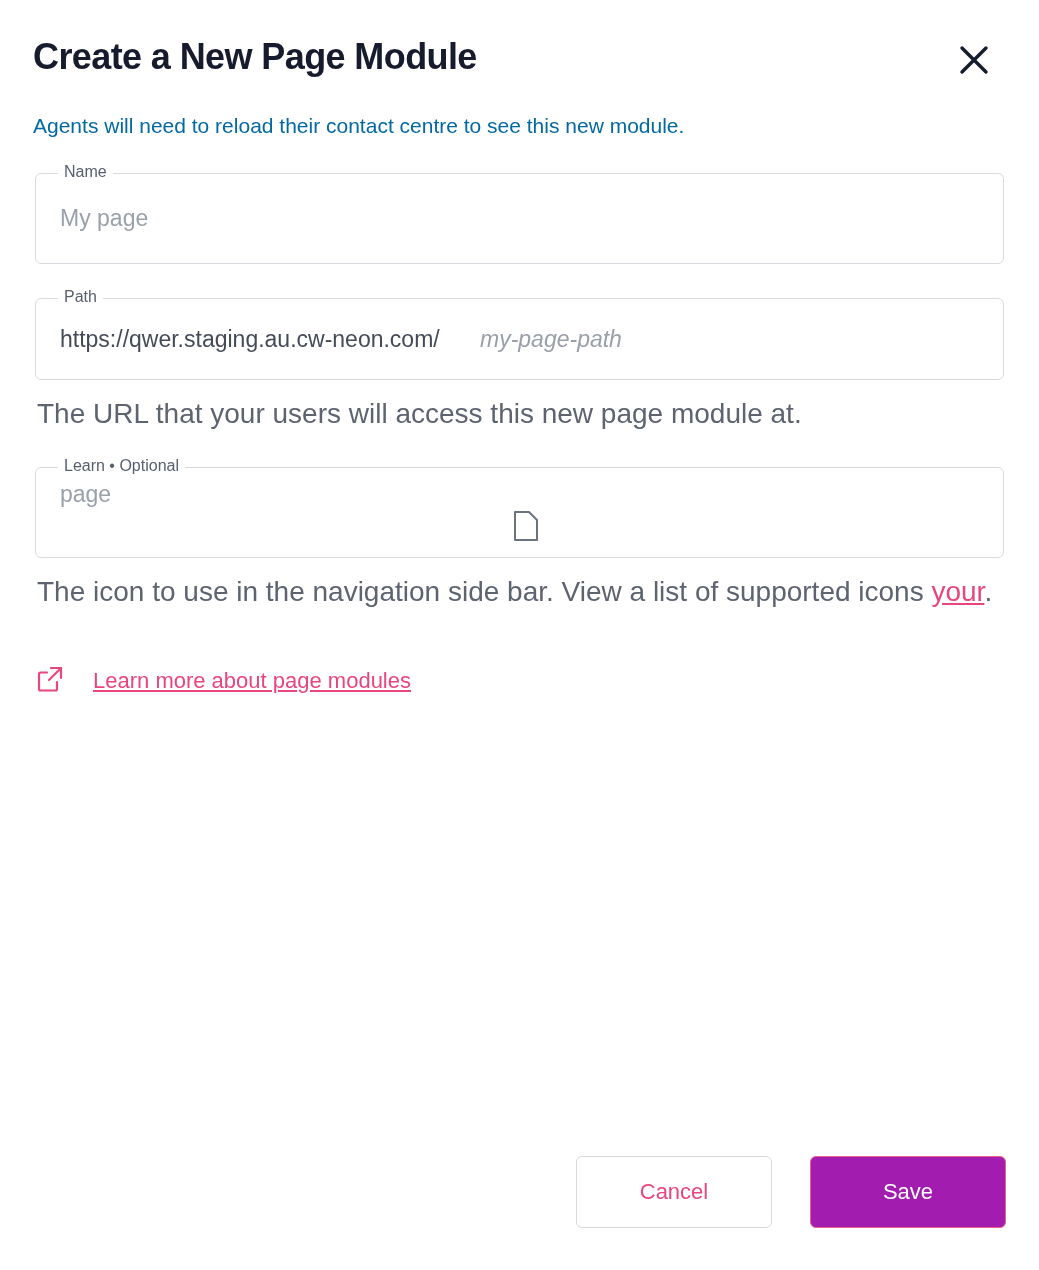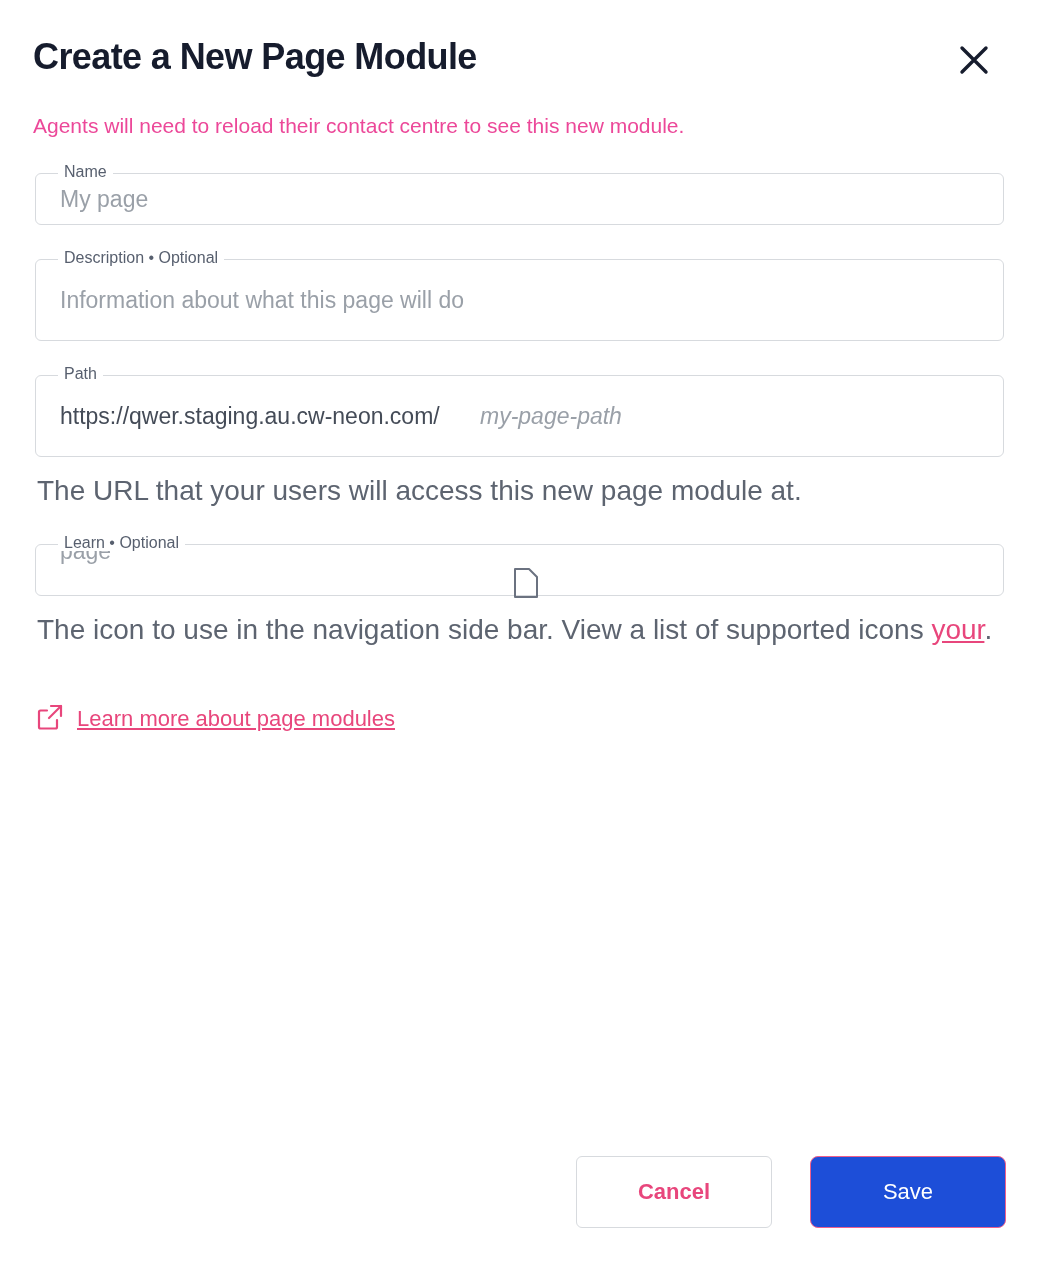--- a/index.html
+++ b/index.html
@@ -47,36 +47,36 @@
     justify-content: center;
     cursor: pointer;
     background: none;
     border: none;
     padding: 0;
   }
   .close-btn svg { display: block; }
 
   .subtitle {
     font-size: 21px;
-    color: #ec4899;
+    color: #0369a1;
     margin: 30px 0 0 0;
     line-height: 1.3;
   }
 
   
   .field-block {
     margin-top: 34px;
     padding: 0 2px;
   }
 
   .outlined {
     position: relative;
     border: 1px solid #d7dade;
     border-radius: 6px;
-    height: 52px;
+    height: 91px;
     display: flex;
     align-items: center;
     padding: 0 24px;
     background: #fff;
   }
   .outlined.tall { height: 82px; }
 
   .legend {
     position: absolute;
     top: -10px;
@@ -146,21 +146,21 @@
 
   .link-pink {
     color: #e8467c;
     text-decoration: underline;
   }
 
   
   .learn-more {
     display: flex;
     align-items: center;
-    gap: 14px;
+    gap: 30px;
     margin: 56px 0 0 4px;
     text-decoration: none;
     cursor: pointer;
   }
   .learn-more .label {
     font-size: 22px;
     color: #e8467c;
     text-decoration: underline;
   }
 
@@ -179,27 +179,25 @@
     border-radius: 6px;
     height: 72px;
     min-width: 196px;
     cursor: pointer;
     border: 1px solid transparent;
   }
   .btn-cancel {
     background: #fff;
     border-color: #d7dade;
     color: #e8467c;
-    font-weight: bold;
   }
   .btn-save {
-    background: #1d4ed8;
+    background: #a21caf;
     color: #ffffff;
     border-color: #ef5f8c;
-    border-radius: 8px;
   }
 </style>
 </head>
 <body>
 
 <div class="dialog">
 
   <div class="header-row">
     <h1 class="dialog-title">Create a New Page Module</h1>
     <button class="close-btn" aria-label="close">
@@ -211,26 +209,20 @@
 
   <p class="subtitle">Agents will need to reload their contact centre to see this new module.</p>
 
   <div class="field-block">
     <div class="outlined">
       <span class="legend">Name</span>
       <input class="text-input" type="text" value="" placeholder="My page" style="">
     </div>
   </div>
 
-  <div class="field-block">
-    <div class="outlined tall">
-      <span class="legend">Description • Optional</span>
-      <input class="text-input" type="text" value="" placeholder="Information about what this page will do" style="">
-    </div>
-  </div>
 
   <div class="field-block">
     <div class="outlined tall">
       <span class="legend">Path</span>
       <div class="path-row">
         <span class="path-prefix">https://qwer.staging.au.cw-neon.com/</span>
         <input class="text-input path-input" type="text" value="" placeholder="my-page-path" style="">
       </div>
     </div>
     <div class="helper">The URL that your users will access this new page module at.</div>

